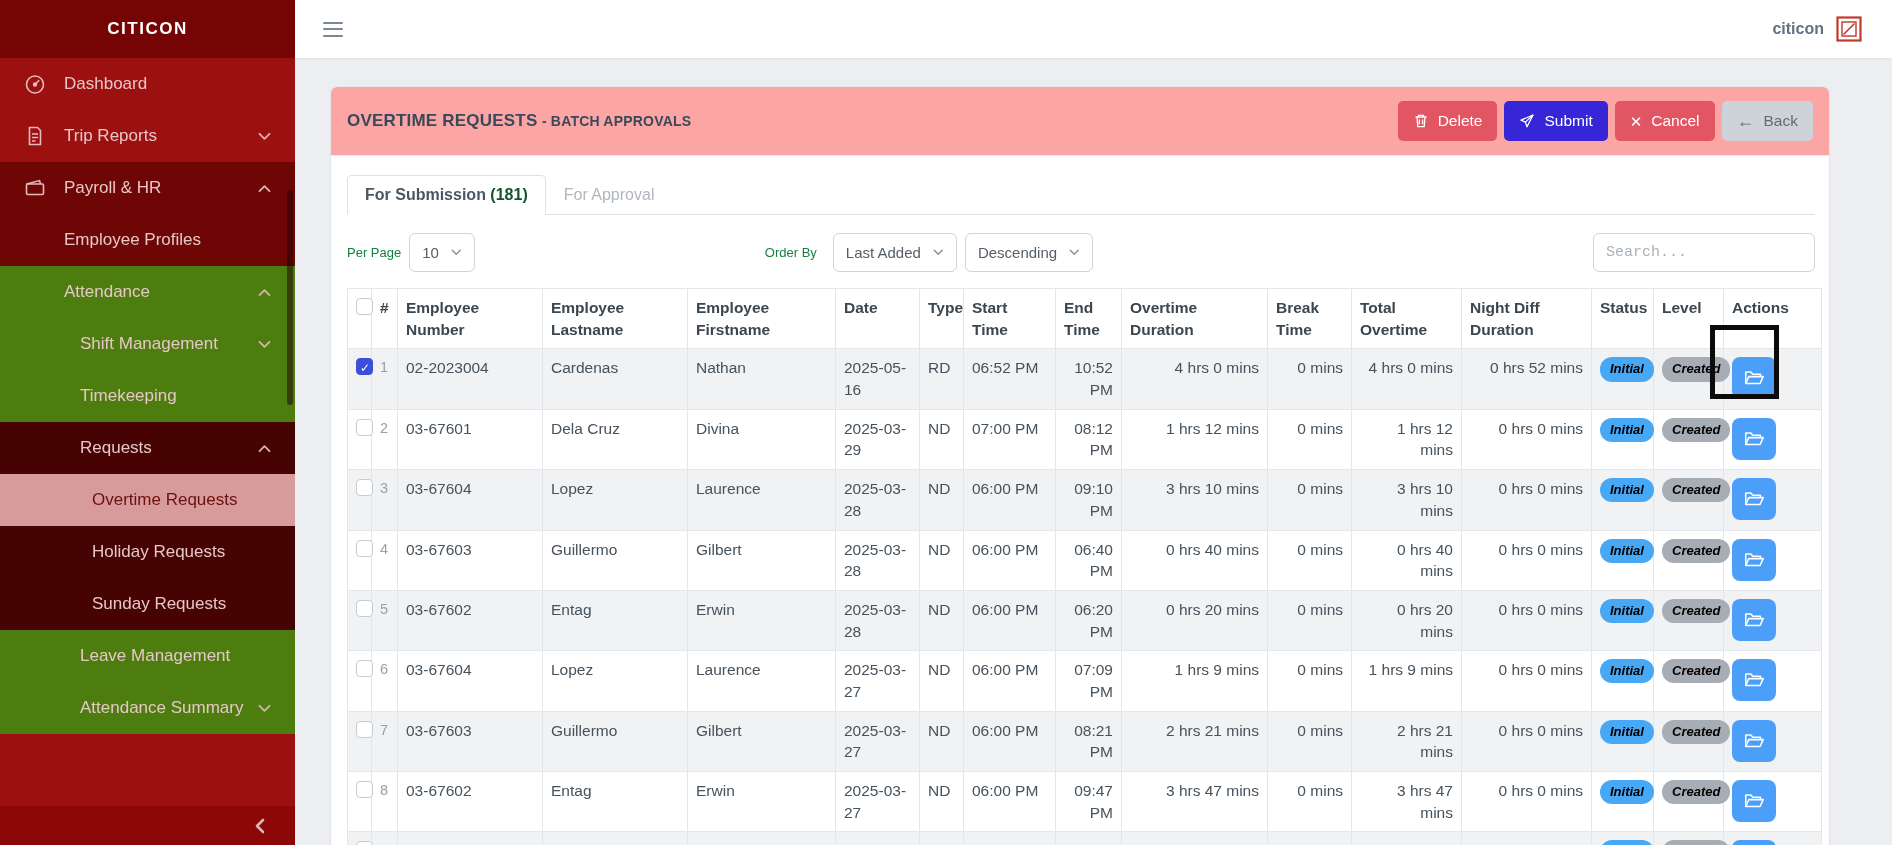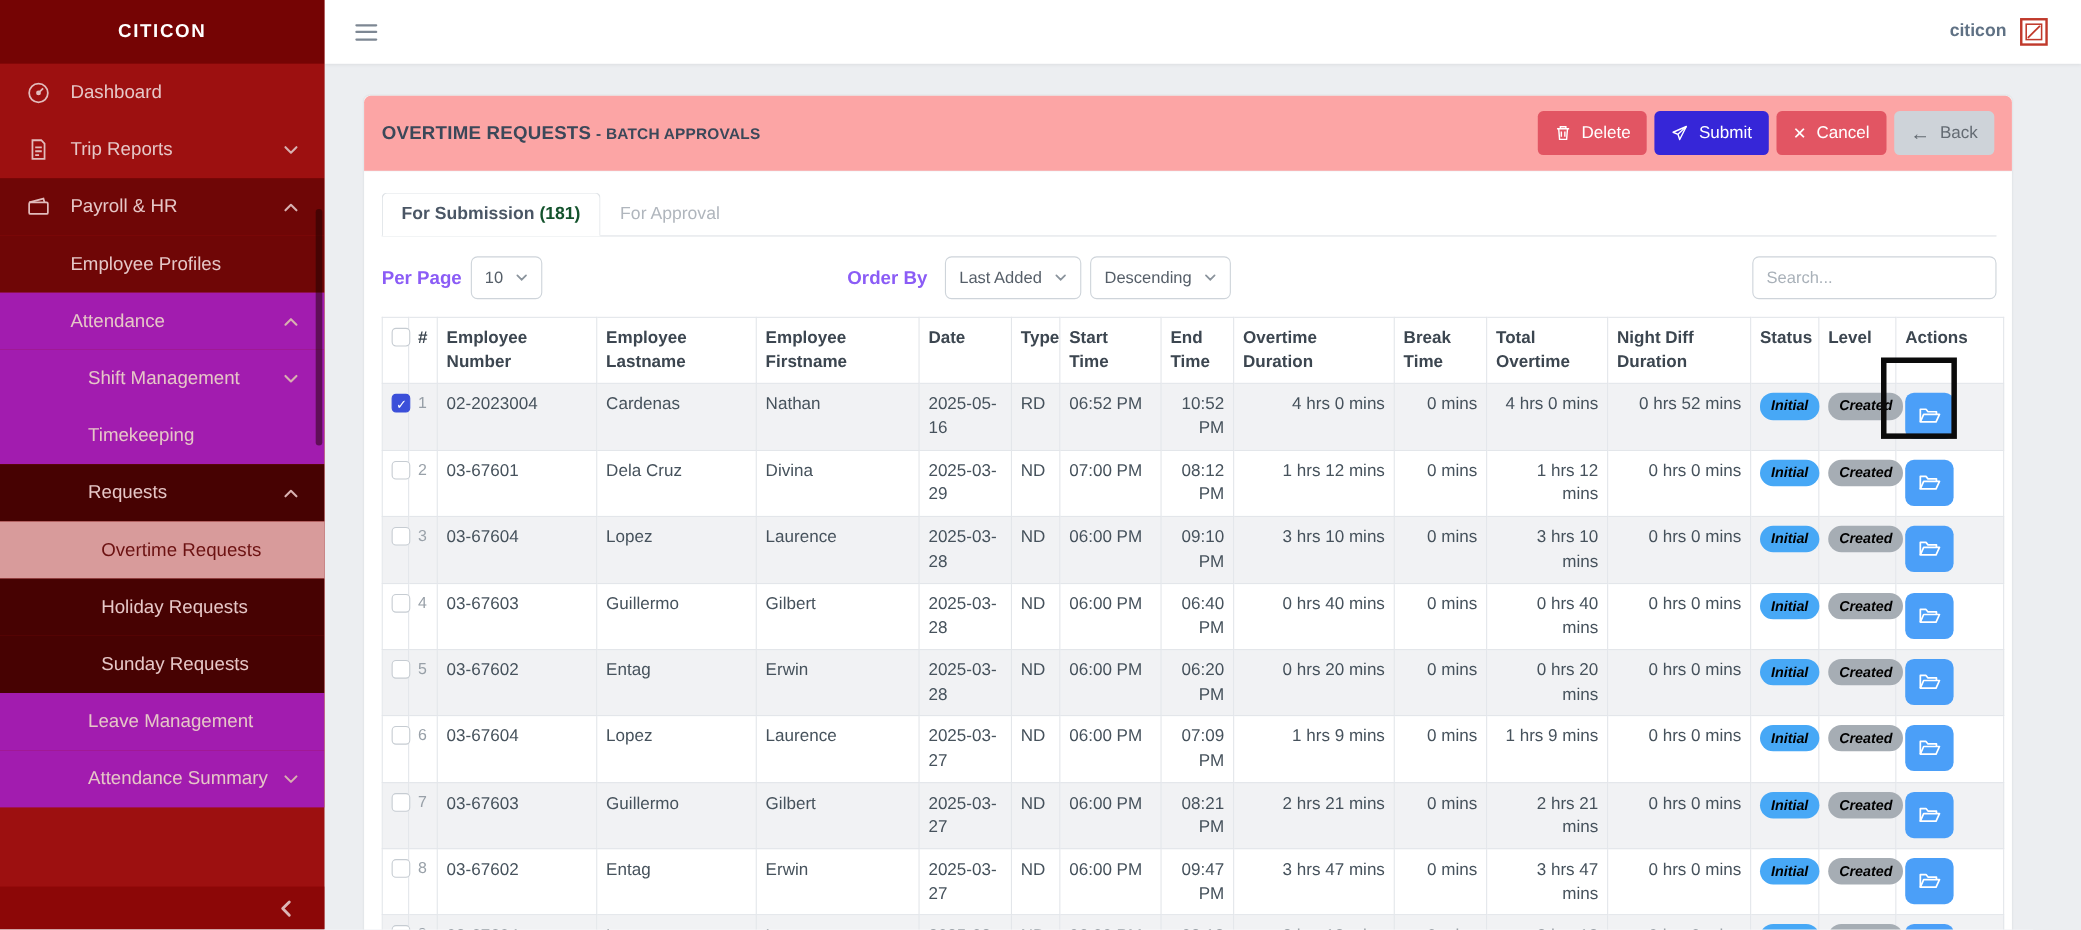--- a/index.html
+++ b/index.html
@@ -17,21 +17,21 @@
   .nav-item { height:52px; display:flex; align-items:center; color:#e6c7c7; font-size:17px; cursor:pointer; position:relative; }
   .nav-item .nav-icon { width:22px; height:22px; margin:0 18px 0 24px; display:inline-flex; color:#e2bcbc; }
   .nav-item .nav-label { flex:0 1 auto; }
   .nav-item .nav-chevron { position:absolute; right:24px; width:13px; height:9px; color:#d8b0b0; display:inline-flex; }
   .nav-item.lvl0 { padding-left:0; }
   .nav-item.lvl1 { padding-left:64px; }
   .nav-item.lvl2 { padding-left:80px; }
   .nav-item.lvl3 { padding-left:92px; }
   .g0 { background:#9d1010; }
   .g1 { background:#6f0606; }
-  .g2 { background:#a21caf;align-items:center; }
+  .g2 { background:#4d7c0f;align-items:center; }
   .g3 { background:#470202; }
   .nav-item.active { background:#d89b9b; color:#6b1111; font-weight:normal; }
   .sidebar-footer { flex:0 0 39px; background:#8c0707; display:flex; align-items:center; justify-content:flex-end; padding-right:28px; }
   .sidebar-footer .collapse-chev { color:#dcb6b6; width:12px; height:16px; display:inline-flex; cursor:pointer; }
   .sidebar-scrollthumb { position:absolute; right:2px; top:190px; width:6px; height:215px; background:rgba(30,0,0,.5); border-radius:3px; }
 
   
   .main { flex:1 1 auto; display:flex; flex-direction:column; background:#eceef1; min-width:0; }
   .navbar { height:58px; background:#fff; box-shadow:0 1px 3px rgba(0,0,0,.07); display:flex; align-items:center; justify-content:space-between; padding:0 30px 0 28px; flex:0 0 58px; }
   .hamburger { width:20px; height:15px; display:flex; flex-direction:column; justify-content:space-between; cursor:pointer; }
@@ -60,28 +60,28 @@
 
   
   .tabs { display:flex; border-bottom:1px solid #dee2e6; padding:0; margin:2px 0 0 0; }
   .tab { padding:10px 17px; font-size:16px; border-radius:5px 5px 0 0; cursor:pointer; position:relative; top:1px; }
   .tab.active { background:#fff; border:1px solid #dee2e6; border-bottom:1px solid #fff; color:#4a5665; font-weight:bold; }
   .tab.active .tab-count { color:#14532d; }
   .tab.inactive { color:#b0b6bd; border:1px solid transparent; }
 
   
   .controls { display:flex; align-items:center; margin:18px 0 16px 0; }
-  .ctrl-label { color:#8b5cf6; font-size:17px; margin-right:8px; white-space:nowrap;font-weight:bold; }
+  .ctrl-label { color:#15803d; font-size:13px; margin-right:8px; white-space:nowrap; }
   .select-box { height:39px; border:1px solid #ced4da; border-radius:6px; background:#fff; display:inline-flex; align-items:center;
     padding:0 12px; font-size:15px; color:#555e68; gap:12px; cursor:pointer; white-space:nowrap; }
   .select-box .sel-chev { width:11px; height:7px; display:inline-flex; color:#8a939c; }
   .controls .grp-left { display:flex; align-items:center; }
   .controls .grp-mid { display:flex; align-items:center; margin-left:auto; margin-right:auto; padding-left:40px; gap:8px; }
   .controls .grp-right { margin-left:auto; }
-  .search-input { width:222px; height:39px; border:1px solid #ced4da; border-radius:6px; padding:0 12px; font-size:15px; color:#555e68; font-family:Liberation Sans, sans-serif; }
+  .search-input { width:222px; height:39px; border:1px solid #ced4da; border-radius:6px; padding:0 12px; font-size:15px; color:#555e68; font-family:Liberation Mono, monospace; }
   .search-input::placeholder { color:#a9b1b9; }
 
   
   table.ot-table { border-collapse:collapse; width:1474px; table-layout:fixed; }
   .ot-table th, .ot-table td { border:1px solid #e3e6ea; padding:8px 8px; font-size:15.5px; vertical-align:top; text-align:left; color:#46525c; line-height:1.4; overflow:visible; }
   .ot-table th { font-weight:bold; color:#3c4650; background:#fff; }
   .ot-table tbody tr.striped td { background:#f1f2f4; }
   .ot-table td.num, .ot-table th.num { text-align:right; }
   .ot-table td.rowidx { color:#98a0a8; font-size:14.5px; }
   .cb { width:17px; height:17px; border:1px solid #c6ccd2; border-radius:4px; background:#fff; display:inline-block; cursor:pointer; position:relative; top:1px; }

